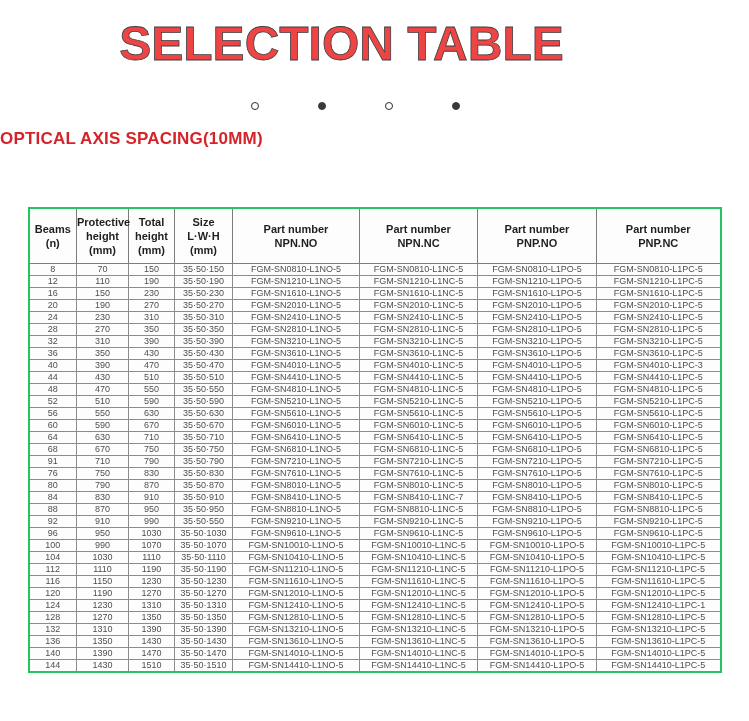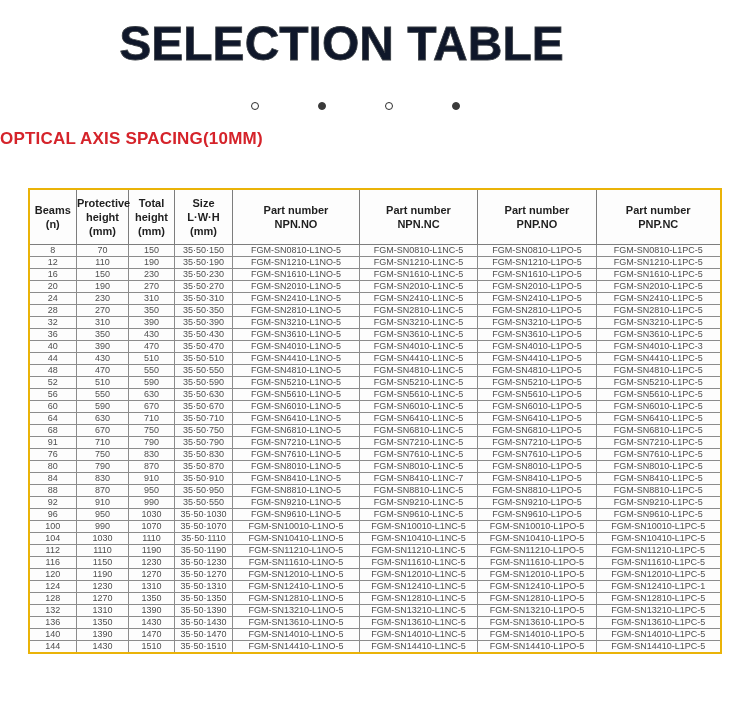--- a/index.html
+++ b/index.html
@@ -9,40 +9,40 @@
     overflow:hidden;position:relative;
   }
   .title-wrap{
     width:100%;box-sizing:border-box;
     padding-right:66px; 
     text-align:center;margin-top:20px;
   }
   h1.page-title{
     margin:0;display:inline-block;
     font-size:48px;line-height:1.0;font-weight:bold;
-    color:#0f172a;letter-spacing:0px;
+    color:#ef4444;letter-spacing:0px;
     -webkit-text-stroke:0.8px #3a3f44;
   }
   .dots{
     display:flex;justify-content:center;align-items:center;
     gap:59px;margin-top:34px;
     padding-right:38px;box-sizing:border-box;
   }
   .dot{width:8px;height:8px;border-radius:50%;box-sizing:border-box;}
   .dot.open{border:1.5px solid #2d2d2d;background:transparent;}
   .dot.filled{background:#3a3a3a;border:1.5px solid #3a3a3a;}
   .subtitle{
     margin-top:19px;
     font-size:17px;font-weight:bold;color:#d5232a;
     letter-spacing:0.2px;
   }
   table.selection{
-    width:692px;margin:39px auto 0;
+    width:692px;margin:58px auto 0;
     border-collapse:collapse;table-layout:fixed;
-    border:2px solid #eab308;
+    border:2px solid #22c55e;
   }
   table.selection th{
     border:1px solid #7d7d7d;
     font-size:11px;font-weight:bold;color:#1f1f1f;
     height:54px;vertical-align:middle;text-align:center;
     white-space:pre-line;line-height:1.3;padding:0;
     background:#fdfdfd;
   }
   table.selection thead tr{border-bottom:1.5px solid #565656;}
   table.selection td{

